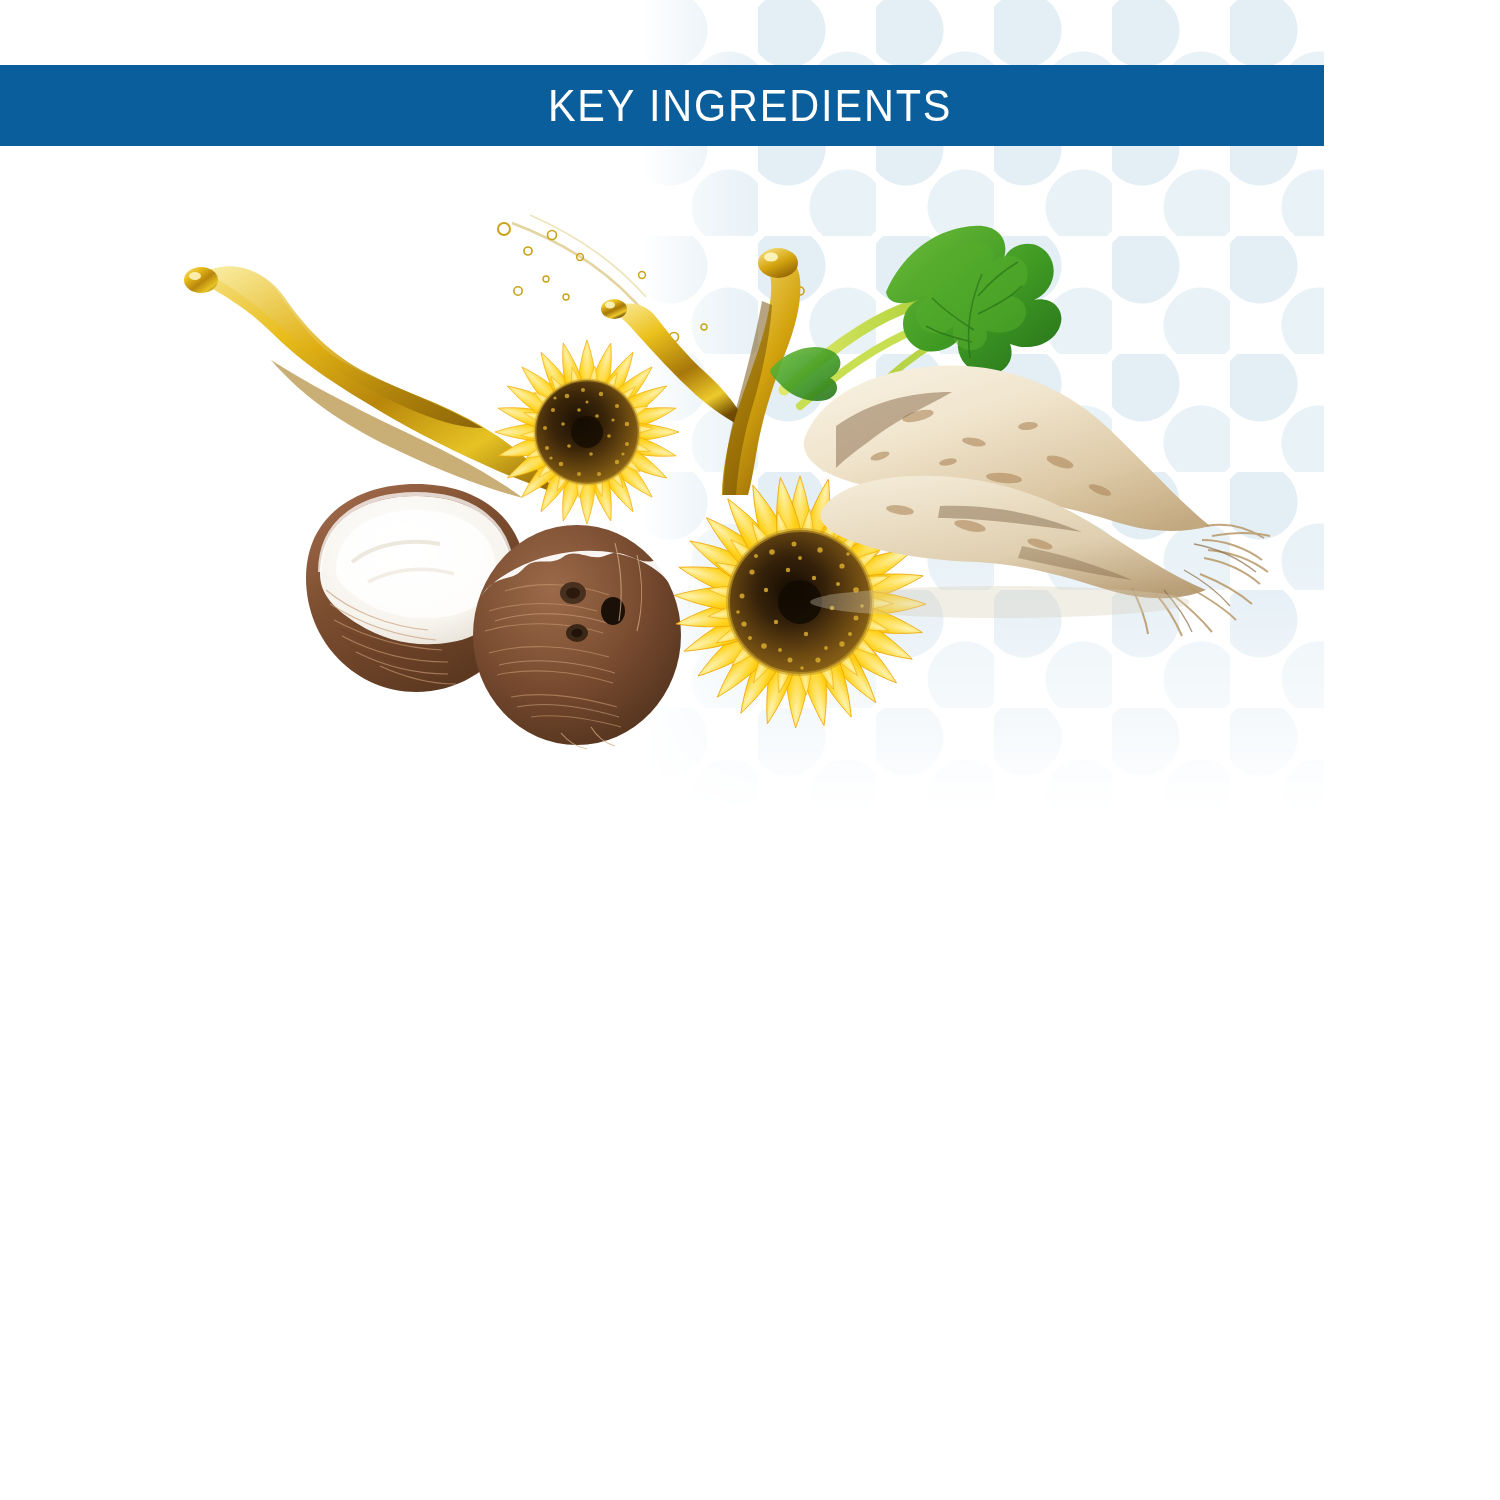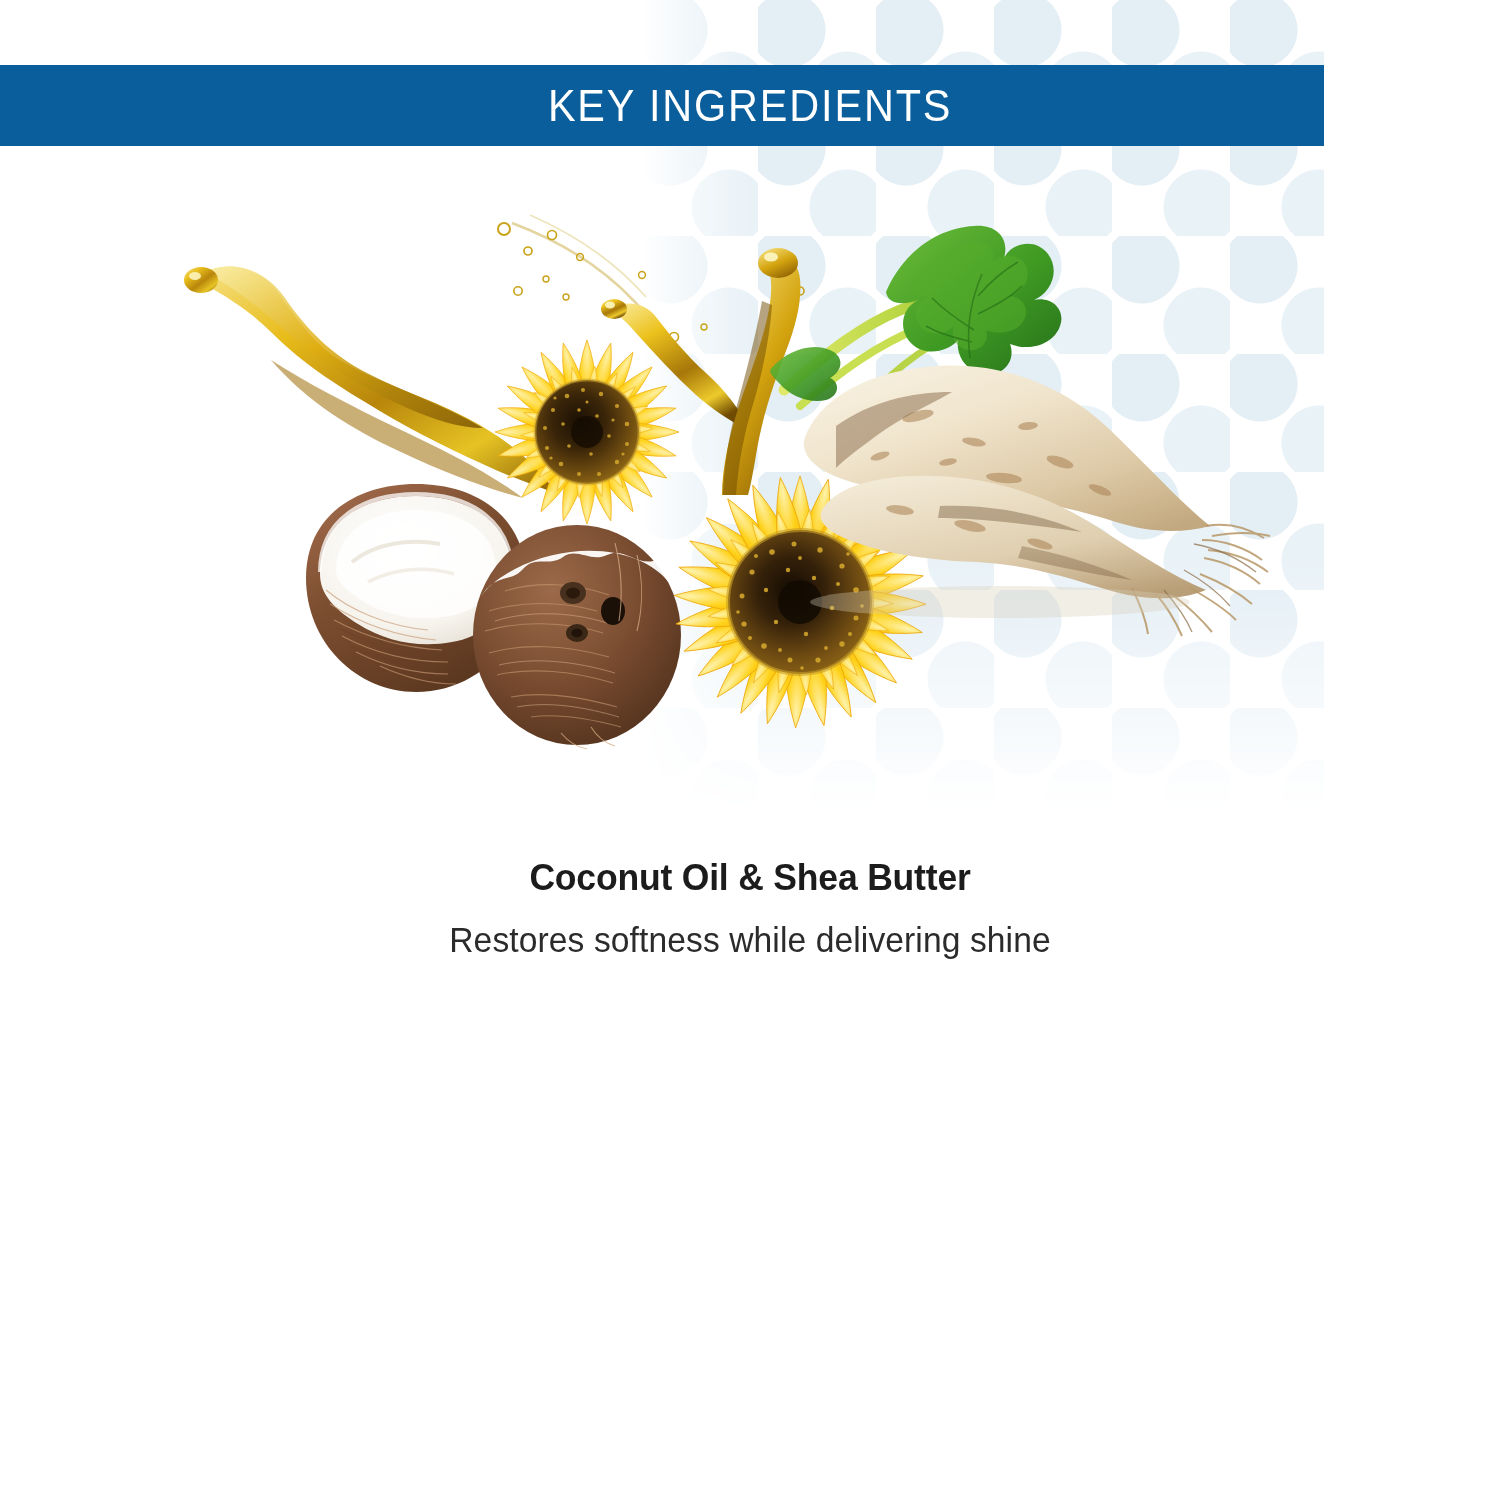--- a/index.html
+++ b/index.html
@@ -639,22 +639,18 @@
         <path d="M404 380 C416 394 426 408 432 422"></path>
       </g>
 
       <ellipse cx="240" cy="392" rx="190" ry="16" fill="#d8cdb8" opacity="0.35"></ellipse>
     </svg>
 
   </div>
 
   <div class="ingredients">
 
-    <div class="ingredient">
-      <div class="ing-name">Coconut Oil &amp; Shea Butter</div>
-      <div class="ing-desc">Restores softness while delivering shine</div>
-    </div>
 
 
 
   </div>
 
 </div>
 
 </body></html>

